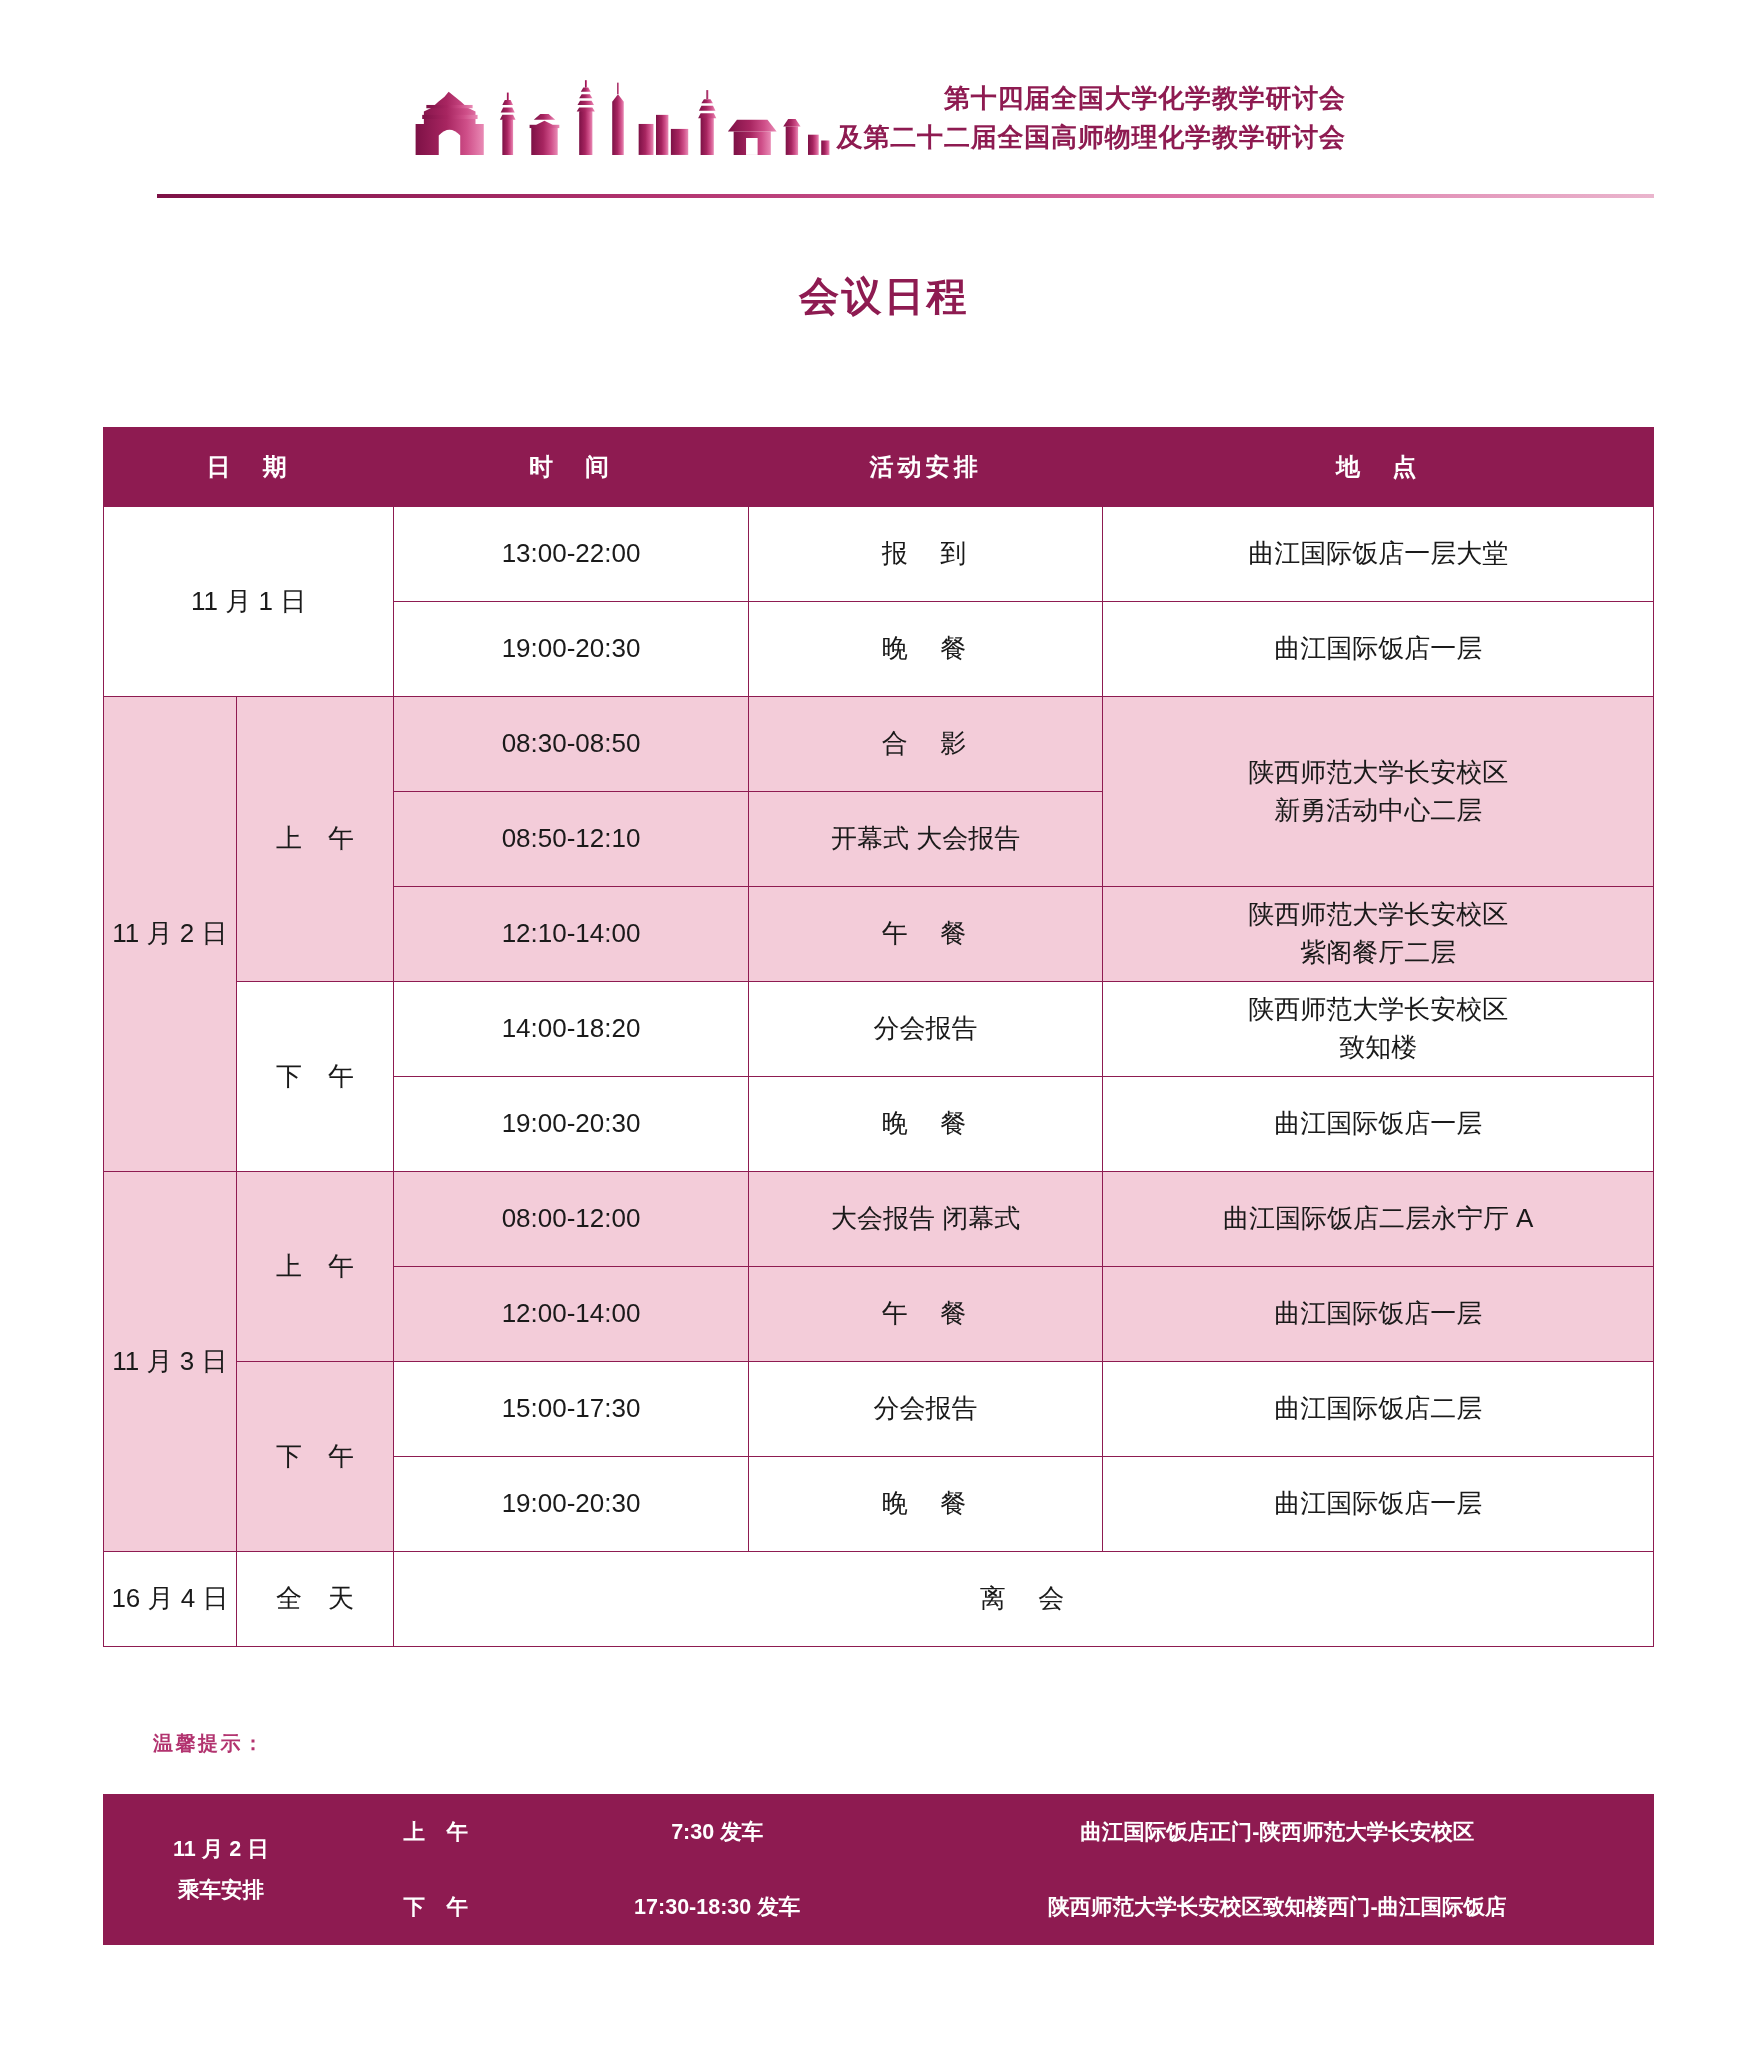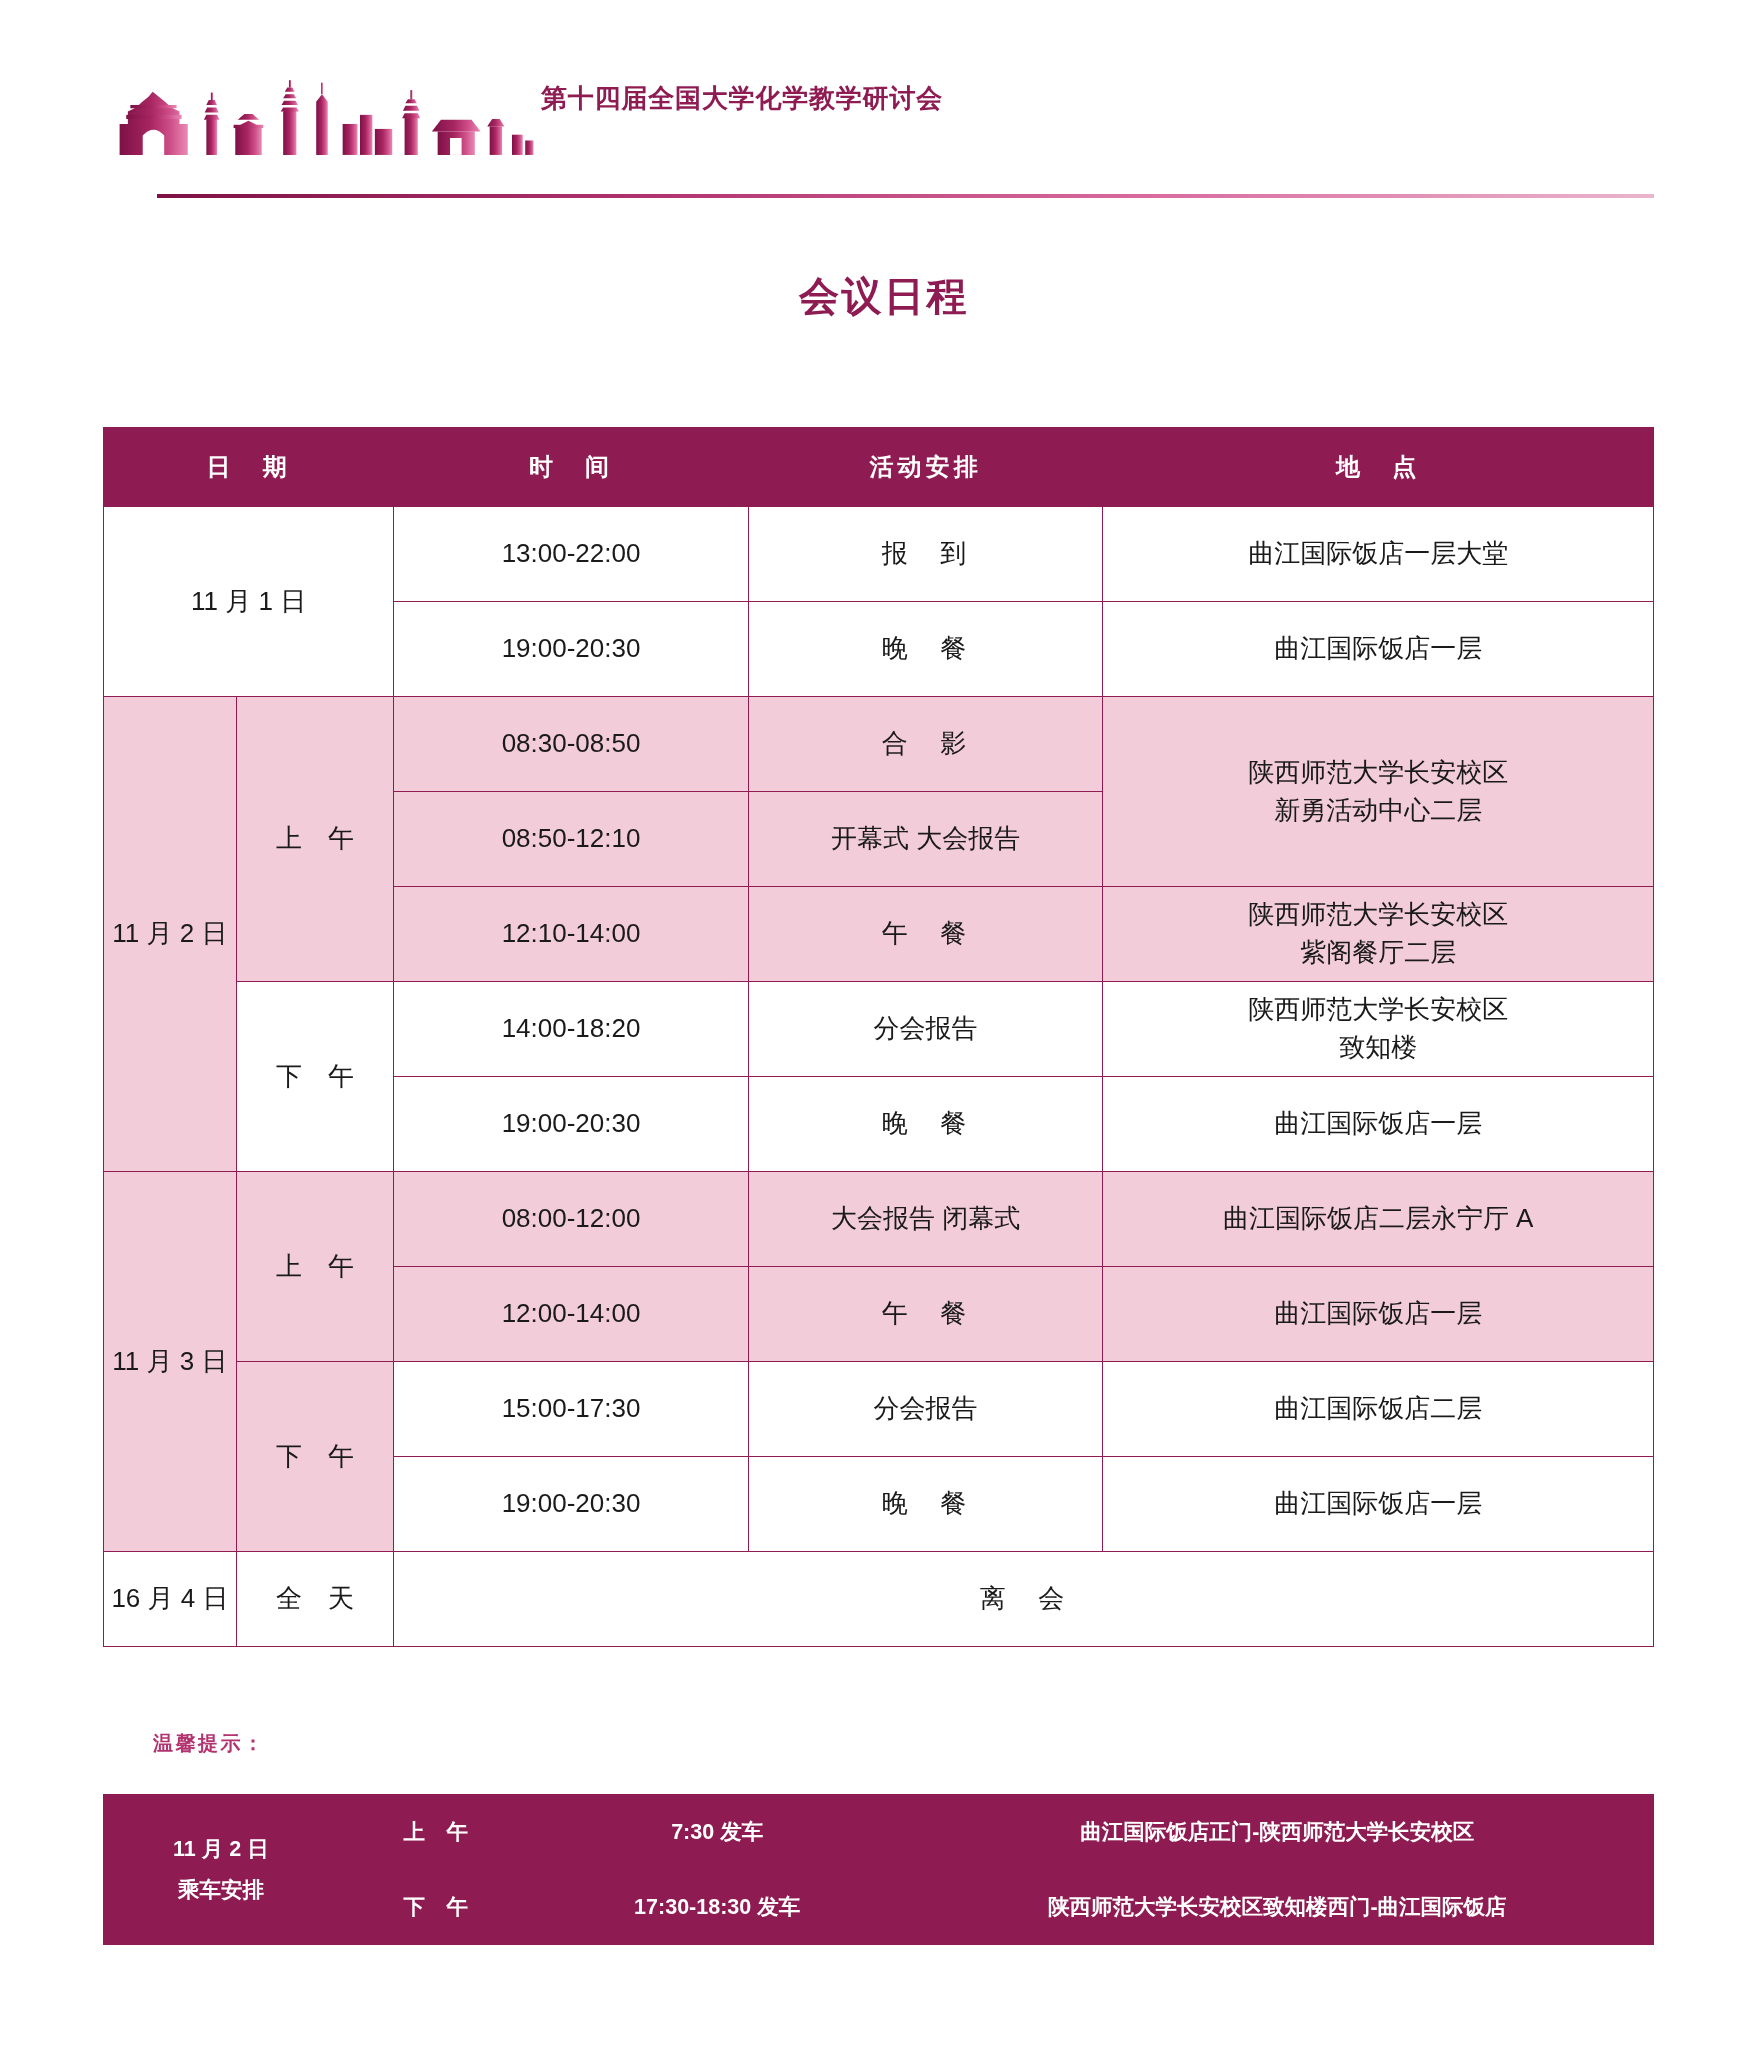--- a/index.html
+++ b/index.html
@@ -23,21 +23,21 @@
 
   
   .header {
     position: relative;
     width: 100%;
     height: 190px;
     box-sizing: border-box;
     padding: 62px 103px 0 103px;
     display: flex;
     align-items: flex-start;
-    justify-content: flex-start;
+    justify-content: center;
   }
   .skyline {
     width: 438px;
     height: 95px;
     position: relative;
   }
   .header-titles {
     text-align: right;
     padding-top: 16.5px;
     margin-right: 12.4px;
@@ -217,20 +217,21 @@
 
           <rect x="936" y="156" width="30" height="69"></rect>
           <path d="M930 156 L972 156 L960 138 L942 138 Z"></path>
           <rect x="990" y="176" width="26" height="49"></rect>
           <rect x="1022" y="190" width="20" height="35"></rect>
         </g>
       </svg>
     </div>
     <div class="header-titles">
       <div class="header-title-1">第十四届全国大学化学教学研讨会</div>
+      <div class="header-title-2">及第二十二届全国高师物理化学教学研讨会</div>
     </div>
     <div class="header-rule"></div>
   </div>
 
   <div class="page-title">会议日程</div>
 
   <div class="table-wrap">
     <table class="schedule">
       <colgroup>
         <col class="c-date">

